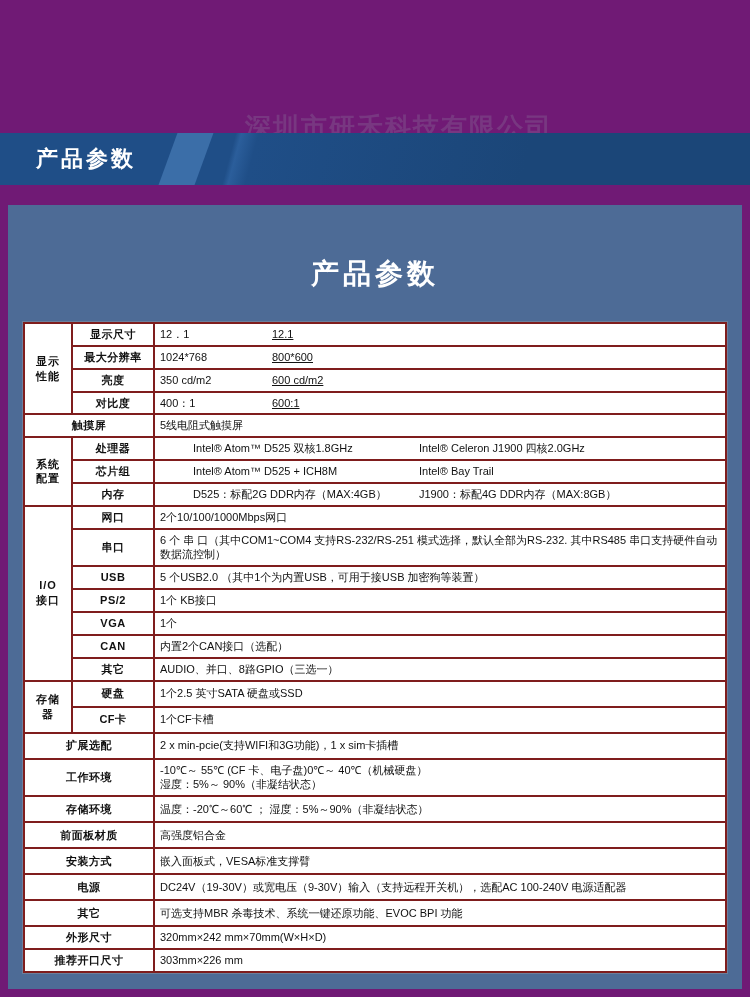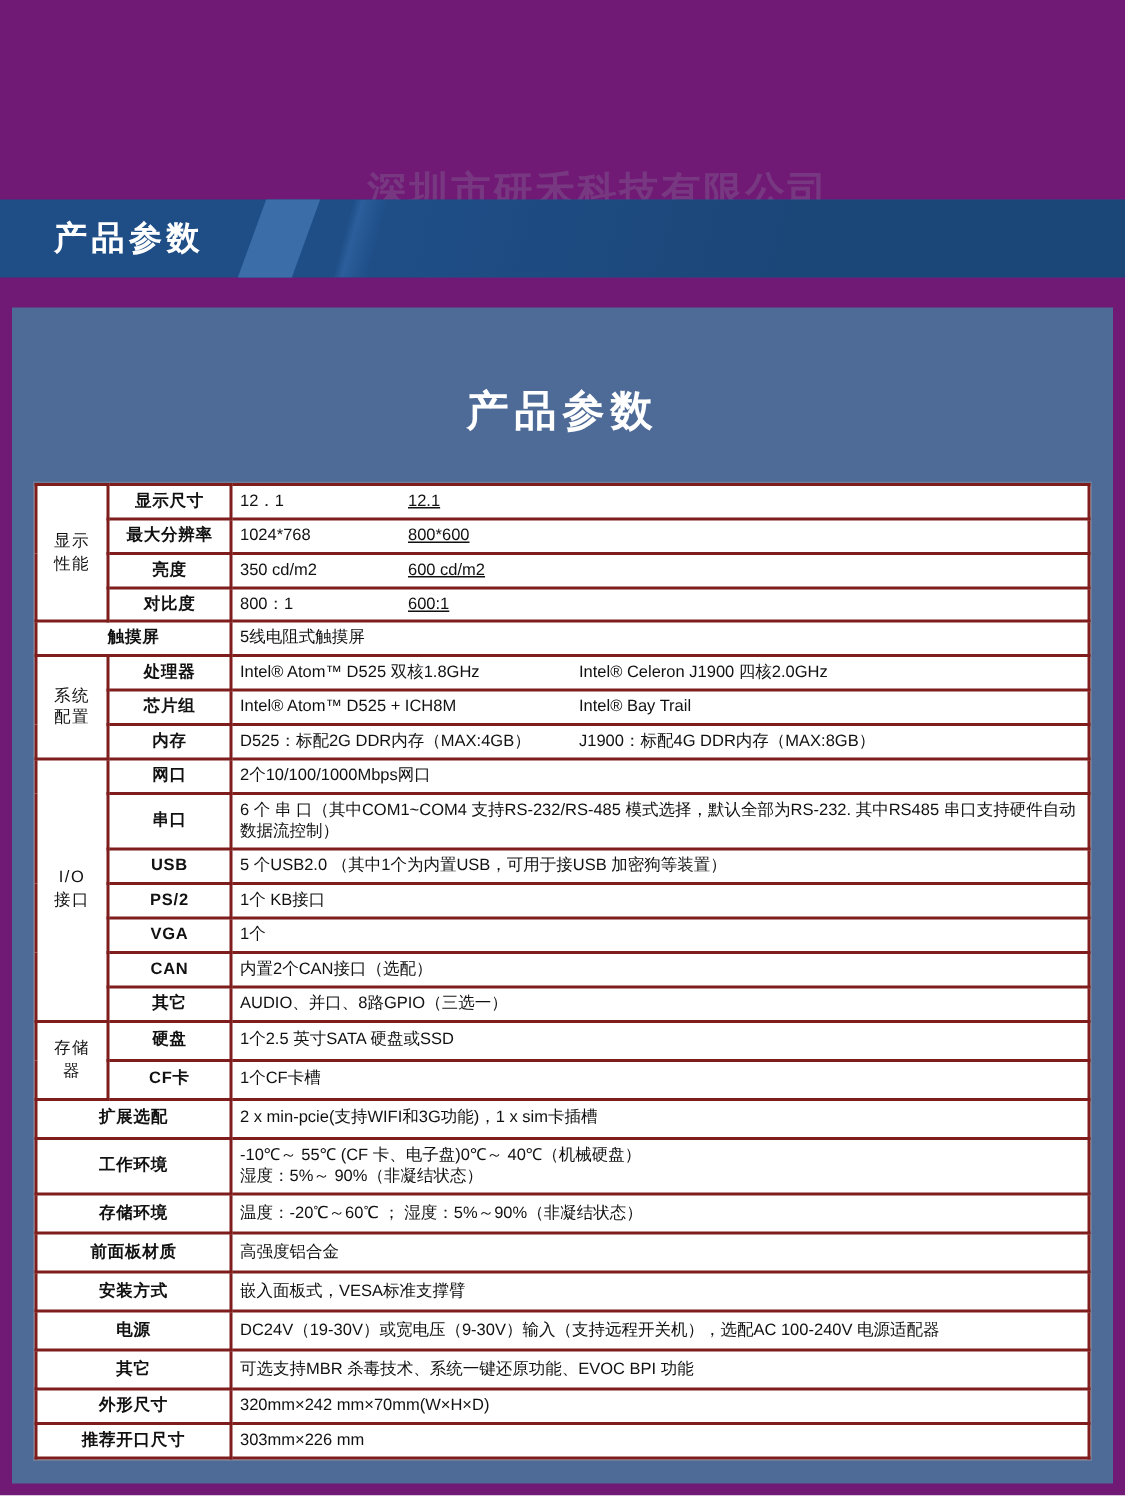--- a/index.html
+++ b/index.html
@@ -112,37 +112,37 @@
     font-size: 11px;
     color: #111111;
     padding: 3px 5px;
     vertical-align: middle;
     line-height: 1.35;
   }
   td.grp {
     width: 48px;
     text-align: center;
     color: #1f3f73;
-    font-weight: normal;
+    font-weight: bold;
     font-size: 12.5px;
     letter-spacing: 1px;
   }
   td.lbl {
     width: 82px;
     text-align: center;
     color: #1f3f73;
     font-weight: bold;
     font-size: 12px;
     letter-spacing: 0.5px;
     white-space: nowrap;
   }
   td.val { padding-left: 8px; }
   .c1 { display: inline-block; width: 112px; }
   .c2 { display: inline-block; text-decoration: underline; }
-  .two { display: flex; }
+  .two { display: flex; margin-left: 33px; }
   .two > span:first-child { width: 226px; flex: 0 0 226px; }
   .val-multi { white-space: pre-line; }
   .tall { height: 26px; }
 </style>
 </head>
 <body>
 
 <div class="page">
 
   <div class="wm wm1">
@@ -186,21 +186,21 @@
           </tr>
           <tr>
             <td class="lbl">亮度</td>
             <td class="val">
               <span class="c1">350 cd/m2</span><span class="c2">600 cd/m2</span>
             </td>
           </tr>
           <tr>
             <td class="lbl">对比度</td>
             <td class="val">
-              <span class="c1">800：1</span><span class="c2">600:1</span>
+              <span class="c1">400：1</span><span class="c2">600:1</span>
             </td>
           </tr>
 
           <tr>
             <td class="lbl" colspan="2">触摸屏</td>
             <td class="val">5线电阻式触摸屏</td>
           </tr>
 
           <tr>
             <td class="grp" rowspan="3">系统<br>配置</td>
@@ -231,21 +231,21 @@
             </td>
           </tr>
 
           <tr>
             <td class="grp" rowspan="7">I/O<br>接口</td>
             <td class="lbl">网口</td>
             <td class="val">2个10/100/1000Mbps网口</td>
           </tr>
           <tr>
             <td class="lbl">串口</td>
-            <td class="val">6 个 串 口（其中COM1~COM4 支持RS-232/RS-485 模式选择，默认全部为RS-232. 其中RS485 串口支持硬件自动数据流控制）</td>
+            <td class="val">6 个 串 口（其中COM1~COM4 支持RS-232/RS-251 模式选择，默认全部为RS-232. 其中RS485 串口支持硬件自动数据流控制）</td>
           </tr>
           <tr>
             <td class="lbl">USB</td>
             <td class="val">5 个USB2.0 （其中1个为内置USB，可用于接USB 加密狗等装置）</td>
           </tr>
           <tr>
             <td class="lbl">PS/2</td>
             <td class="val">1个 KB接口</td>
           </tr>
           <tr>

